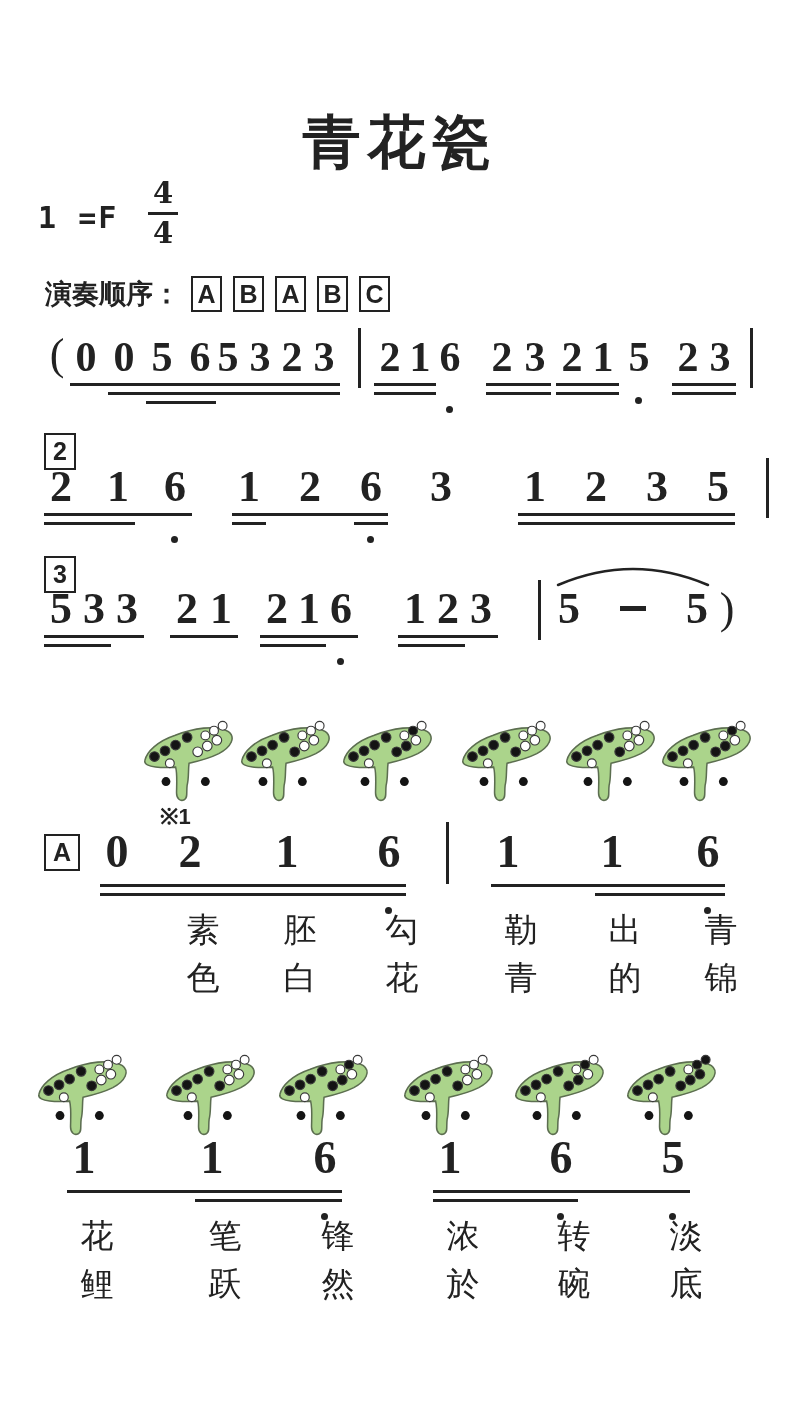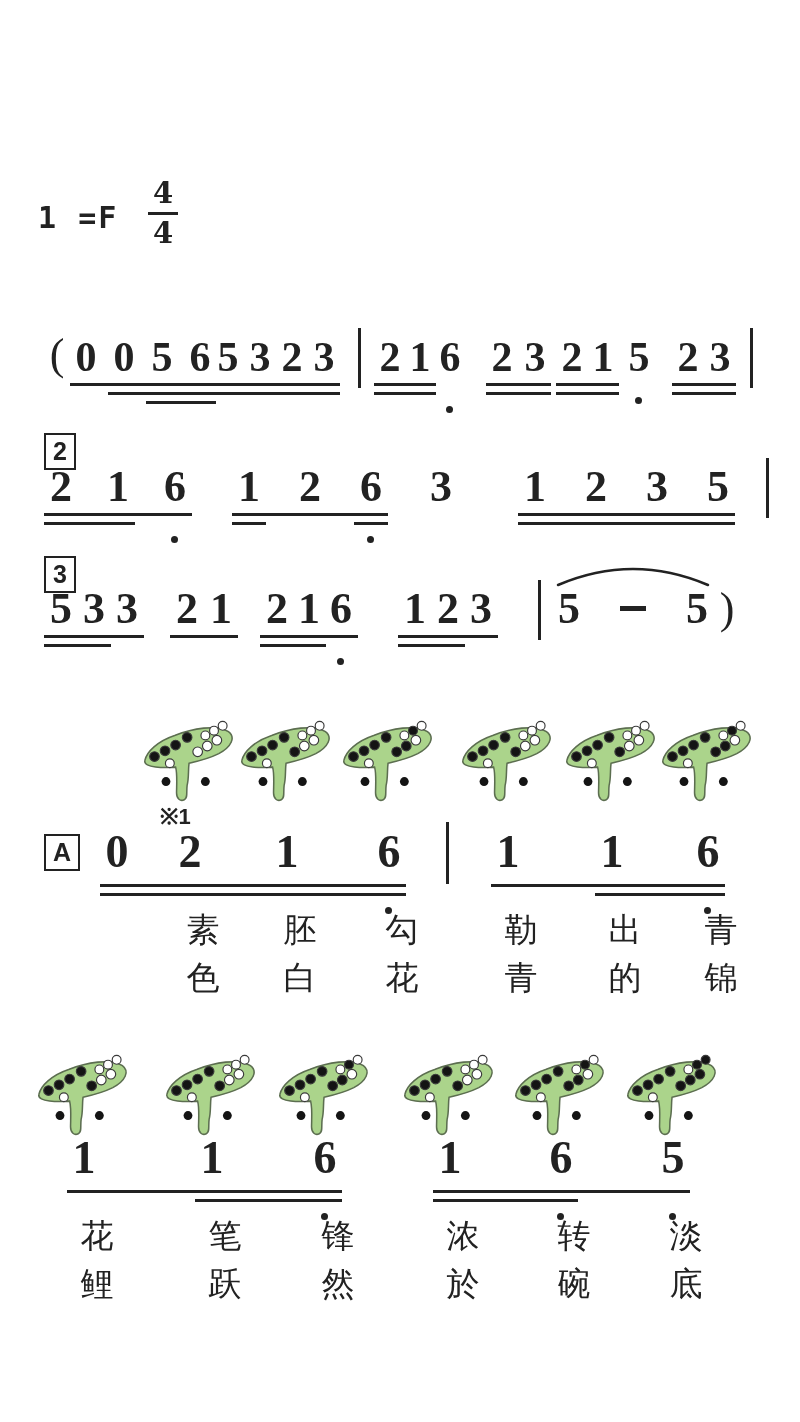--- a/index.html
+++ b/index.html
@@ -34,29 +34,33 @@
          font-family:"DejaVu Sans",sans-serif;white-space:nowrap;}
   .ann{position:absolute;font-size:22px;font-weight:600;}
   .dash{position:absolute;height:5px;background:var(--ink);}
   .slur{position:absolute;overflow:visible;}
   svg{display:block;}
 </style>
 </head>
 <body>
 
 <div class="page">
+  <div class="title">青花瓷</div>
 
   <div class="keysig"><span>1</span> <span>=</span><span>F</span></div>
 
   <div class="frac">
     <div>4</div>
     <div class="bar"></div>
     <div>4</div>
   </div>
 
+  <div class="order">
+    <span class="order-lab">演奏顺序：</span><span id="order-boxes"><span class="obox">A</span><span class="obox">B</span><span class="obox">A</span><span class="obox">B</span><span class="obox">C</span></span>
+  </div>
 
   <div id="music">
       <span class="digit paren abs" style="left: 44px; top: 331px;">(</span>
       <div class="barln" style="left: 358px; top: 328px; height: 60px;"></div>
       <div class="barln" style="left: 750px; top: 328px; height: 60px;"></div>
       <div class="abs fs42" style="left: 74px; top: 333px;">
         <span class="digit" style="left: 0px; top: 0px;">0</span>
         <span class="digit" style="left: 38px; top: 0px;">0</span>
         <span class="digit" style="left: 76px; top: 0px;">5</span>
         <span class="digit" style="left: 114px; top: 0px;">6</span>

